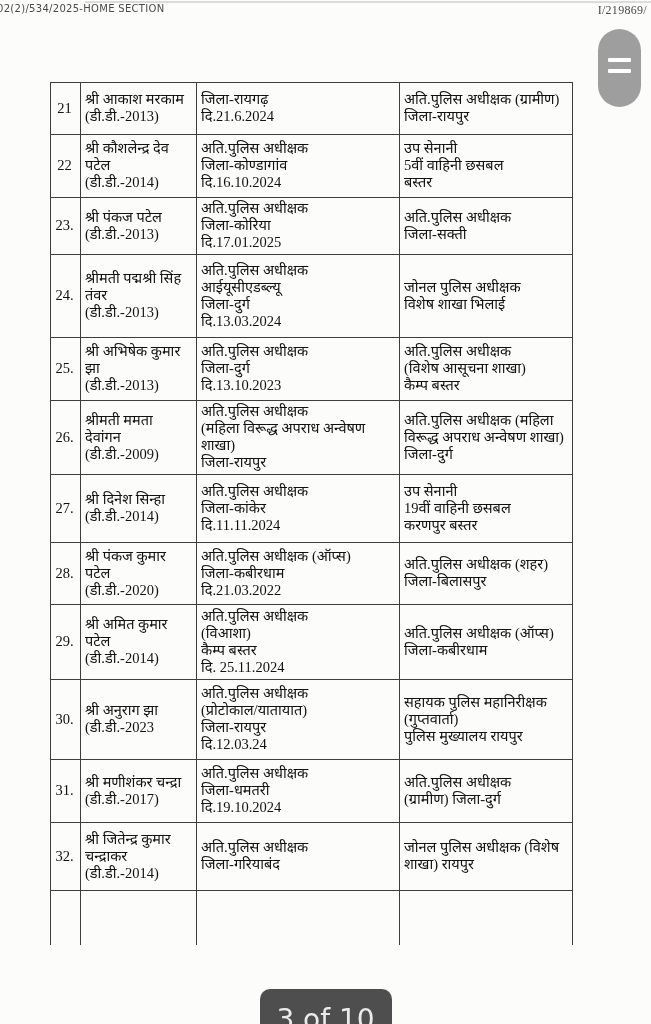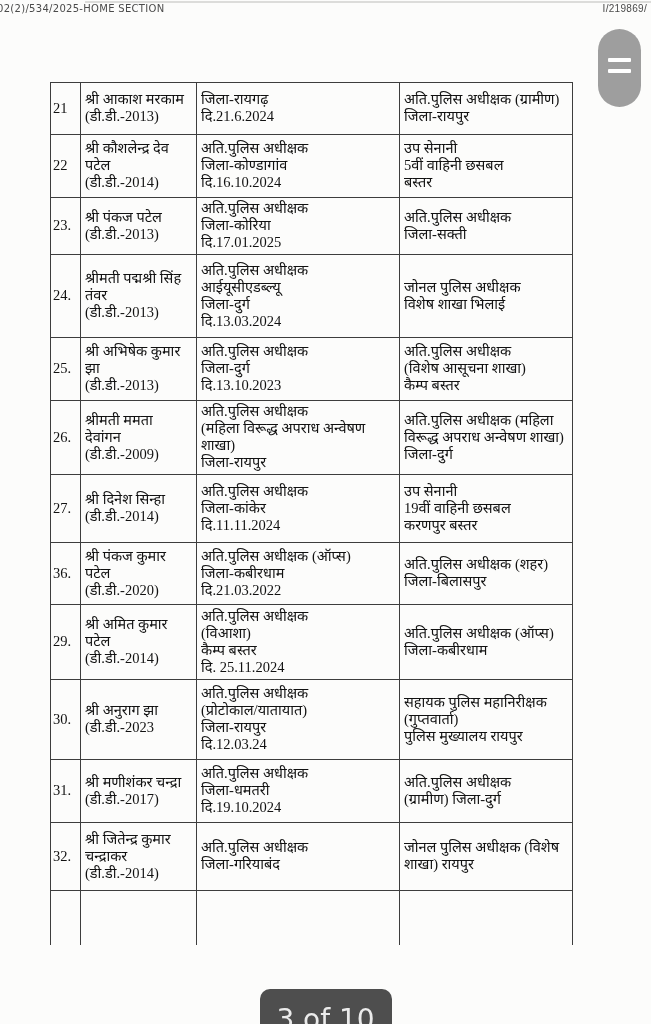--- a/index.html
+++ b/index.html
@@ -17,39 +17,39 @@
     background:#dcdcda;
   }
   .hdr-left {
     position:absolute; left:-3px; top:3px;
     font-family:"DejaVu Sans","Liberation Sans",sans-serif;
     font-size:10px; letter-spacing:.3px; color:#4a4a4a;
     white-space:nowrap;
   }
   .hdr-right {
     position:absolute; right:4px; top:3px;
-    font-family:Liberation Sans, sans-serif;
-    font-size:10px; letter-spacing:.3px; color:#4a4a4a;
+    font-family:Liberation Serif, serif;
+    font-size:12px; letter-spacing:.3px; color:#4a4a4a;
     white-space:nowrap;
   }
   .doc-table {
     position:absolute; left:50px; top:82px;
     border-collapse:collapse;
     table-layout:fixed;
     width:522px;
     font-size:14.5px; line-height:17px;
   }
   .doc-table td {
     border:1px solid #3d3d3d;
     padding:2px 4px 3px 4px;
     vertical-align:middle;
     white-space:pre-line;
     overflow:hidden;
   }
-  .doc-table td.sn { padding-left:2px; vertical-align:middle; }
+  .doc-table td.sn { padding-left:2px; vertical-align:middle;text-align:center; }
   .doc-table tr.empty-row td { border-bottom:none; }
   .scroll-handle {
     position:absolute; left:598px; top:29px;
     width:43px; height:78px; border-radius:22px;
     background:#9e9e9e;
     cursor:pointer;
   }
   .handle-lines { position:absolute; left:10px; top:29px; width:23px; }
   .handle-lines i {
     display:block; width:23px; height:4px; background:#fff;
@@ -151,21 +151,21 @@
       <td>श्री दिनेश सिन्हा
 (डी.डी.-2014)</td>
       <td>अति.पुलिस अधीक्षक
 जिला-कांकेर
 दि.11.11.2024</td>
       <td>उप सेनानी
 19वीं वाहिनी छसबल
 करणपुर बस्तर</td>
     </tr>
     <tr style="height:62px">
-      <td class="sn">36.</td>
+      <td class="sn">28.</td>
       <td>श्री पंकज कुमार पटेल
 (डी.डी.-2020)</td>
       <td>अति.पुलिस अधीक्षक (ऑप्स)
 जिला-कबीरधाम
 दि.21.03.2022</td>
       <td>अति.पुलिस अधीक्षक (शहर)
 जिला-बिलासपुर</td>
     </tr>
     <tr style="height:75px">
       <td class="sn">29.</td>

